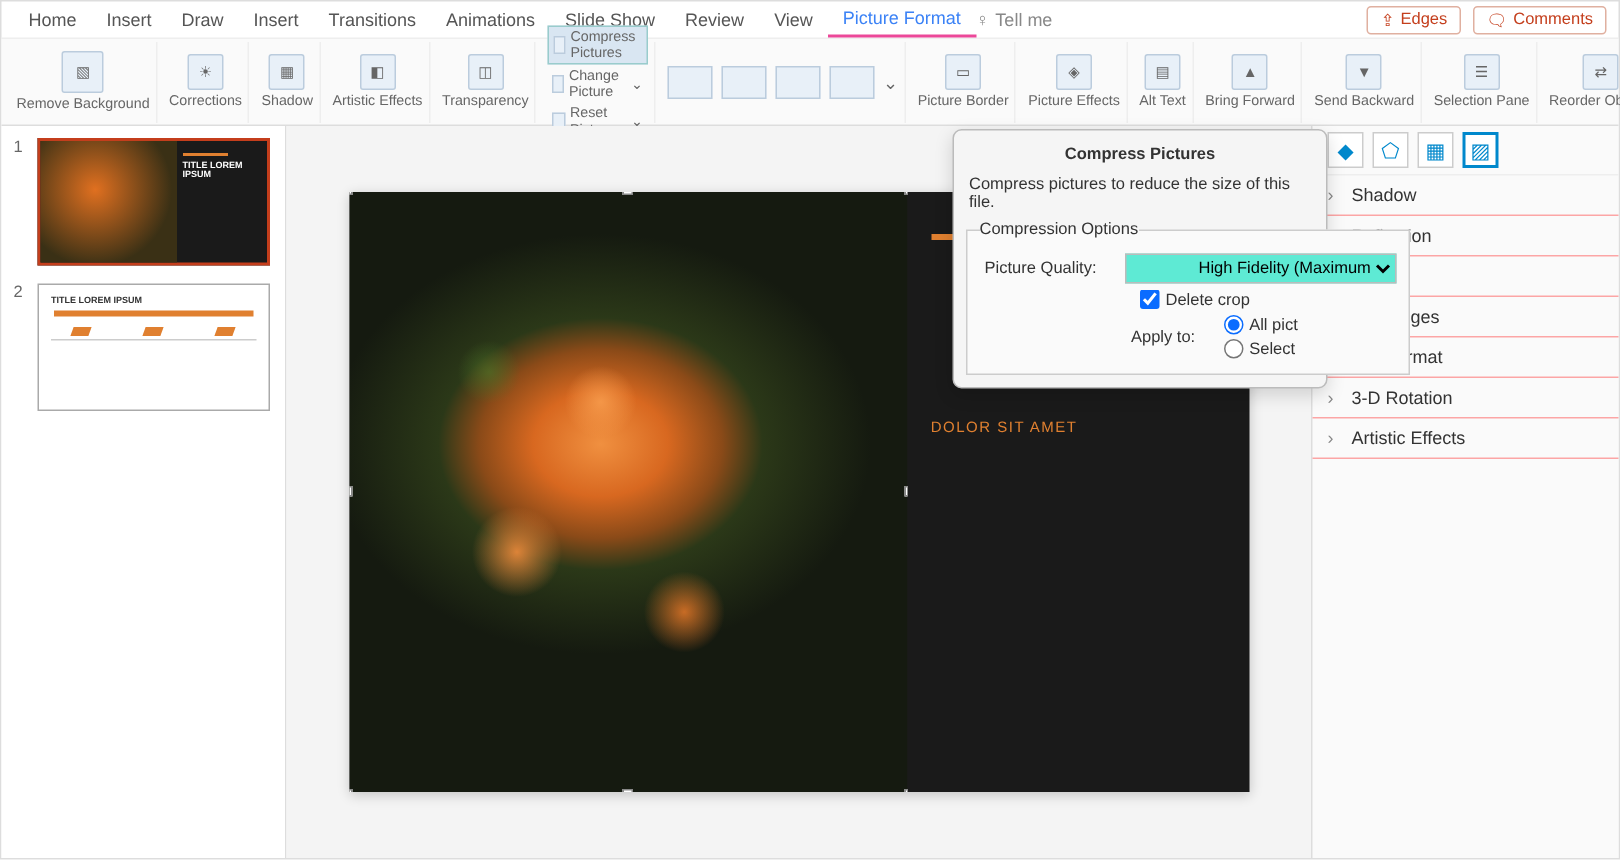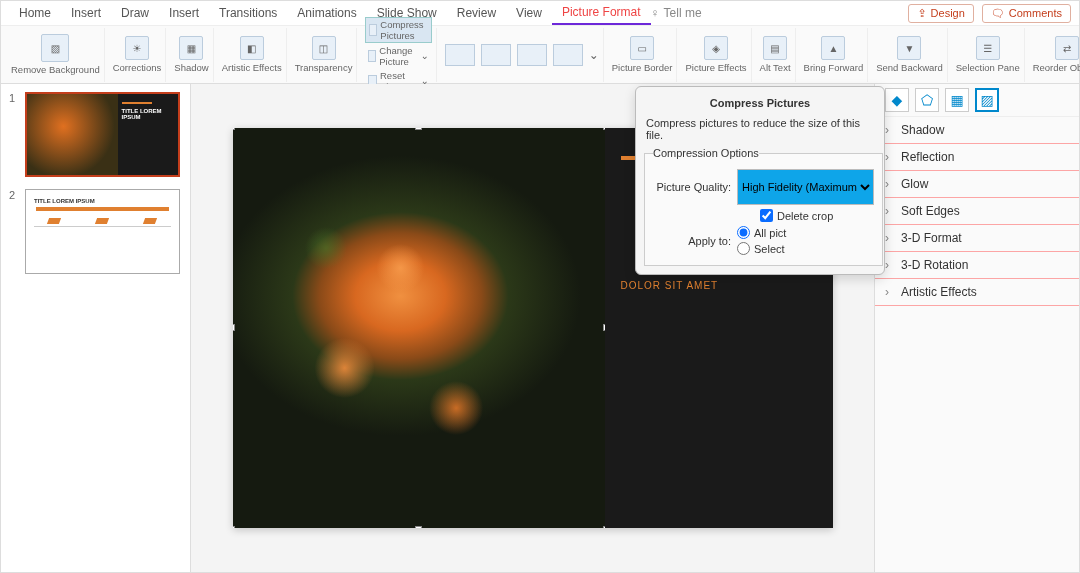--- a/index.html
+++ b/index.html
@@ -2,21 +2,21 @@
 <html><head>
 <meta charset="utf-8">
 <style>
 * { box-sizing: border-box; margin: 0; padding: 0; font-family: -apple-system, "Segoe UI", Arial, sans-serif; }
 body { width: 1080px; height: 573px; background: #f0f0f0; overflow: hidden; position: relative; }
 .window { width: 1080px; height: 573px; background: #fff; border: 1px solid #ddd; position: relative; }
 
 
 .tabstrip { height: 25px; display: flex; align-items: center; padding: 0 8px; gap: 0; font-size: 12px; color: #555; border-bottom: 1px solid #eee; }
 .tabstrip .tab { padding: 4px 10px; cursor: pointer; }
-.tabstrip .tab.active { color: #ef4444; border-bottom: 2px solid #6d28d9; }
+.tabstrip .tab.active { color: #3b82f6; border-bottom: 2px solid #ec4899; }
 .tellme { color: #888; display: flex; align-items: center; gap: 4px; }
 .right-actions { margin-left: auto; display: flex; gap: 8px; }
 .btn-share, .btn-comments { border: 1px solid #e0b0a0; color: #c43e1c; padding: 2px 8px; border-radius: 3px; font-size: 11px; display: flex; align-items: center; gap: 4px; }
 
 
 .ribbon { height: 58px; background: #fafafa; border-bottom: 1px solid #ddd; display: flex; align-items: center; padding: 2px 6px; gap: 4px; font-size: 10px; color: #666; position: relative; }
 .rgroup { display: flex; flex-direction: column; align-items: center; padding: 0 4px; height: 54px; justify-content: center; gap: 2px; border-right: 1px solid #eee; }
 .rgroup:last-child { border-right: none; }
 .rgroup.h { flex-direction: row; gap: 6px; }
 .ricon { width: 24px; height: 24px; background: #e8f0f8; border: 1px solid #bcd; border-radius: 2px; display:flex; align-items:center; justify-content:center; }
@@ -58,23 +58,23 @@
 .slide-txt { width:38%; padding: 28px 16px; color:#fff; }
 .slide-txt .accent { width:90px; height:4px; background:#e08030; margin-bottom:30px;}
 .slide-txt .title { font-size:22px; font-weight:800; letter-spacing:1px; }
 .slide-txt .sub { margin-top: 120px; color:#e08030; font-size:10px; letter-spacing:1px;}
 
 
 .dialog { position:absolute; top:2px; left:444px; width:250px; background:#f5f5f5; border:1px solid #bbb; border-radius:6px; font-size:11px; color:#333; padding:8px 0; box-shadow:0 4px 12px rgba(0,0,0,0.15); z-index:5;}
 .dialog .dtitle { text-align:center; font-weight:600; padding:2px 0 8px; }
 .dialog .ddesc { padding:0 10px 6px; }
 .dialog .fs { border:1px solid #ccc; margin:0 8px; padding:6px 8px; background:#fafafa; }
-.dialog .row { display:flex; align-items:center; gap:6px; margin:4px 0; }
+.dialog .row { display:flex; align-items:center; gap:19px; margin:4px 0;justify-content:center; }
 .dialog .row label.lab { width:78px; text-align:right; }
-.dialog select { flex:1; font-size:11px; height:36px; border:1px solid #bbb; background:#0ea5e9;}
+.dialog select { flex:1; font-size:11px; height:20px; border:1px solid #bbb; background:#5eead4;padding-left:44px;}
 .dialog .opts { margin-left: 107px; display:flex; flex-direction:column; gap:4px;}
 .dialog .check, .dialog .radio { display:flex; align-items:center; gap:4px; }
 .dialog input[type=checkbox], .dialog input[type=radio]{ accent-color:#0a6cff; }
 
 
 .magnifier { position:absolute; top:115px; left:560px; width:230px; height:230px; border-radius:50%; background:#fff; box-shadow:0 6px 20px rgba(0,0,0,0.25), inset 0 0 0 1px #ddd; z-index:10; display:flex; align-items:center; justify-content:center; overflow:hidden;}
 .magnifier .okbtn { width:180px; height:52px; background:#0a78ff; color:#fff; border:none; border-radius:8px; font-size:28px; font-weight:400; display:flex; align-items:center; justify-content:center; margin-top:-10px;}
 .magnifier .behind { position:absolute; bottom:35px; right:28px; color:#fff; font-size:26px; font-weight:800; letter-spacing:2px;}
 .magnifier::before { content:""; position:absolute; inset:0; background: linear-gradient(#f5f5f5 0 25%, #fff 25% 58%, #1a1a1a 58% 100%); z-index:-1;}
 
@@ -104,21 +104,21 @@
     <div class="tab">Review</div>
     <div class="tab">View</div>
     <div class="tab active">Picture Format</div>
     <div class="tellme">
       <span>♀</span>
       <span>Tell me</span>
     </div>
     <div class="right-actions">
       <div class="btn-share">
         <span>⇪</span>
-        <span>Design</span>
+        <span>Edges</span>
       </div>
       <div class="btn-comments">
         <span>🗨</span>
         <span>Comments</span>
       </div>
     </div>
   </div>
 
   <div class="ribbon">
     <div class="rgroup">

